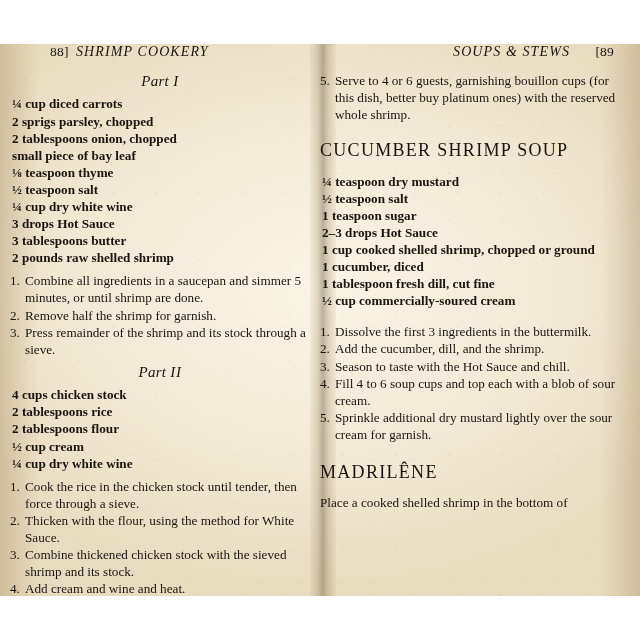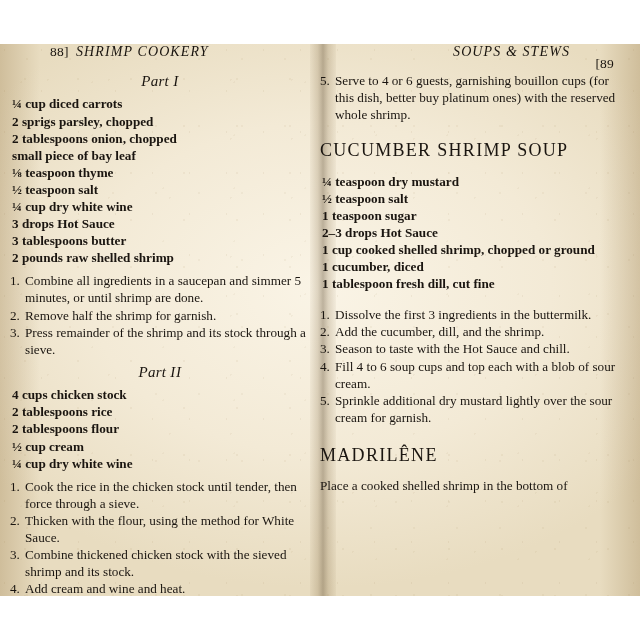--- a/index.html
+++ b/index.html
@@ -81,21 +81,21 @@
     height: 22px;
     margin-bottom: 6px;
   }
   .folio {
     position: absolute;
     top: 0;
     font-size: 13.5px;
     letter-spacing: 0.2px;
   }
   .folio-left { left: 0; margin-left: 40px; }
-  .folio-right { right: 2px; margin-top: 12px; }
+  .folio-right { right: 2px; }
   .running-head {
     position: absolute;
     top: 0;
     font-size: 14px;
     font-style: italic;
     letter-spacing: 1.1px;
     font-variant: small-caps;
     text-transform: uppercase;
   }
   .rh-left  { left: 66px; }
@@ -259,20 +259,21 @@
       <h2 class="recipe-title">CUCUMBER SHRIMP SOUP</h2>
 
       <ul class="ingredients">
         <li>¼ teaspoon dry mustard</li>
         <li>½ teaspoon salt</li>
         <li>1 teaspoon sugar</li>
         <li>2–3 drops Hot Sauce</li>
         <li style="white-space:normal">1 cup cooked shelled shrimp, chopped or ground</li>
         <li>1 cucumber, diced</li>
         <li>1 tablespoon fresh dill, cut fine</li>
+        <li>½ cup commercially-soured cream</li>
       </ul>
 
       <div class="spacer-8"></div>
 
       <ol class="steps">
         <li><span class="num">1.</span><span>Dissolve the first 3 ingredients in the buttermilk.</span></li>
         <li><span class="num">2.</span><span>Add the cucumber, dill, and the shrimp.</span></li>
         <li><span class="num">3.</span><span>Season to taste with the Hot Sauce and chill.</span></li>
         <li><span class="num">4.</span><span>Fill 4 to 6 soup cups and top each with a blob of sour cream.</span></li>
         <li><span class="num">5.</span><span>Sprinkle additional dry mustard lightly over the sour cream for garnish.</span></li>

